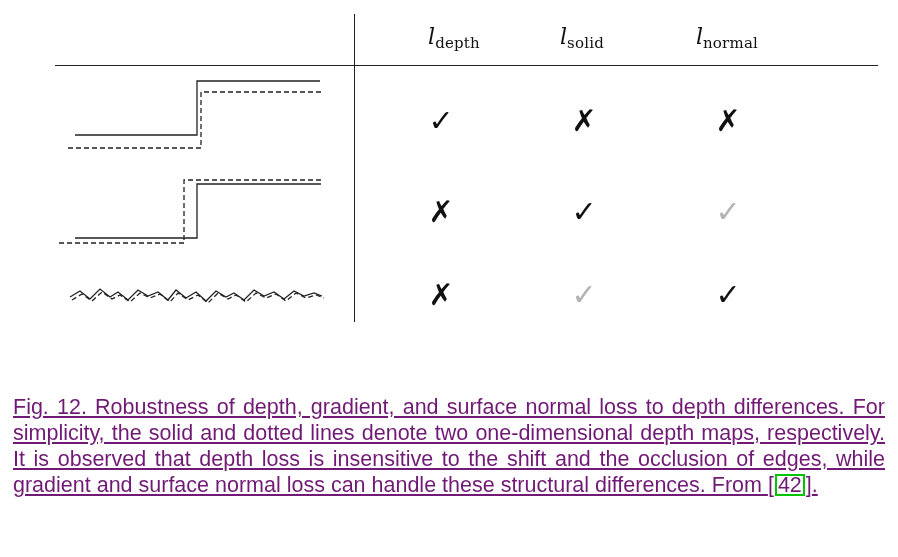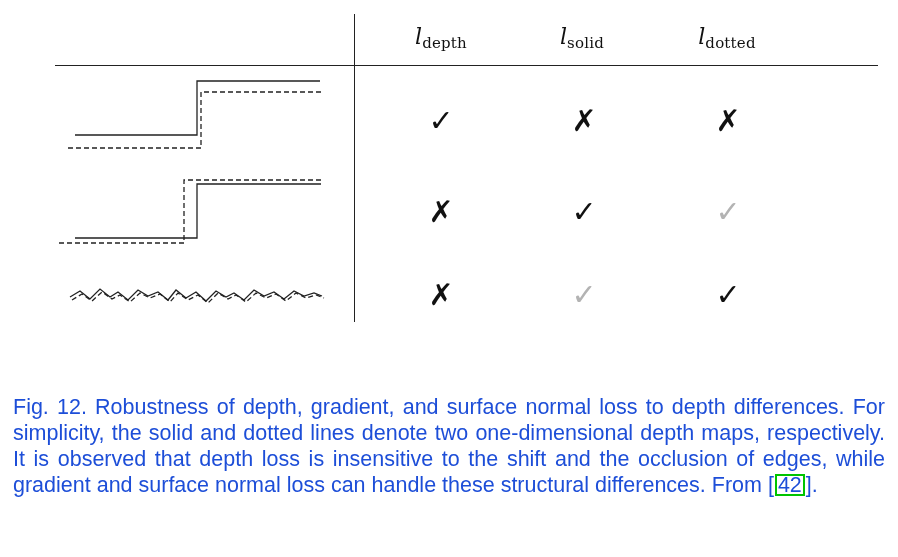--- a/index.html
+++ b/index.html
@@ -46,21 +46,21 @@
   }
   .col-header .base {
     font-style: italic;
   }
   .col-header sub {
     font-style: normal;
     font-size: 15px;
     vertical-align: -4px;
     letter-spacing: 0.2px;
   }
-  .hdr-1 { left: 441px; }
+  .hdr-1 { left: 454px; }
   .hdr-2 { left: 582px; }
   .hdr-3 { left: 727px; }
 
   
   .sketch {
     position: absolute;
   }
   .sk1 { left: 60px;  top: 78px;  }
   .sk2 { left: 55px;  top: 176px; }
   .sk3 { left: 68px;  top: 280px; }
@@ -95,41 +95,42 @@
 
   
   .caption {
     position: absolute;
     left: 13px;
     top: 372px;
     width: 872px;
     font-size: 21.5px;
     line-height: 26px;
     text-align: justify;
-    color: #1d4ed8;
+    color: #701a75;
+    text-decoration: underline;
   }
   .cite-box {
     display: inline-block;
     border: 2px solid #00c400;
     line-height: 18px;
     padding: 0 1px;
     margin: 0 1px;
   }
 </style>
 </head>
 <body>
 
 <div id="page">
 
   <div class="vrule"></div>
   <div class="hrule"></div>
 
   <div class="col-header hdr-1"><span class="base">l</span><sub>depth</sub></div>
   <div class="col-header hdr-2"><span class="base">l</span><sub>solid</sub></div>
-  <div class="col-header hdr-3"><span class="base">l</span><sub>dotted</sub></div>
+  <div class="col-header hdr-3"><span class="base">l</span><sub>normal</sub></div>
 
   <svg class="sketch sk1" width="265" height="80" viewBox="0 0 265 80">
     <path class="solid" d="M 15,57 H 137 V 3 H 260"></path>
     <path class="dashed" d="M 8,70 H 141 V 14 H 262"></path>
   </svg>
 
   <svg class="sketch sk2" width="270" height="72" viewBox="0 0 270 72">
     <path class="solid" d="M 20,62 H 142 V 8 H 266"></path>
     <path class="dashed" d="M 4,67 H 129 V 4 H 266"></path>
   </svg>

